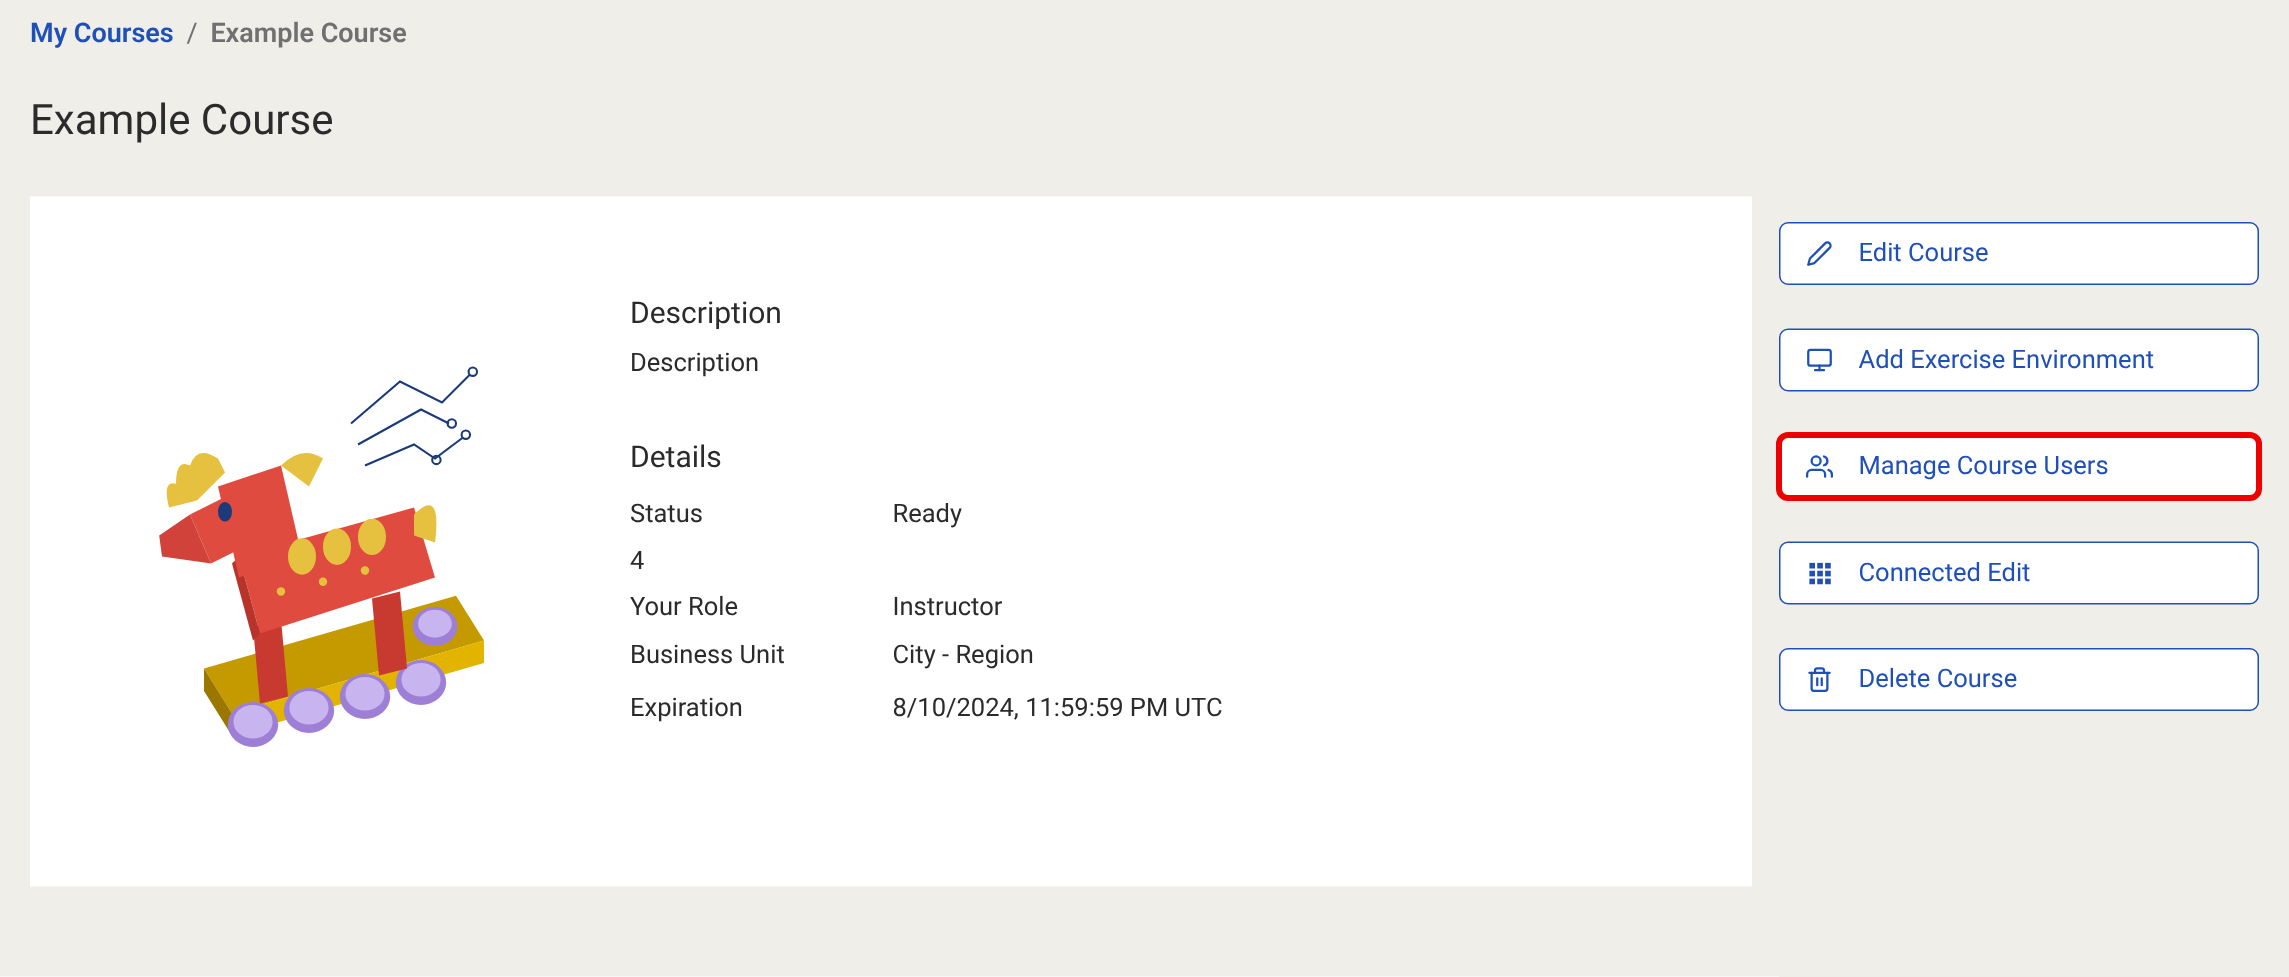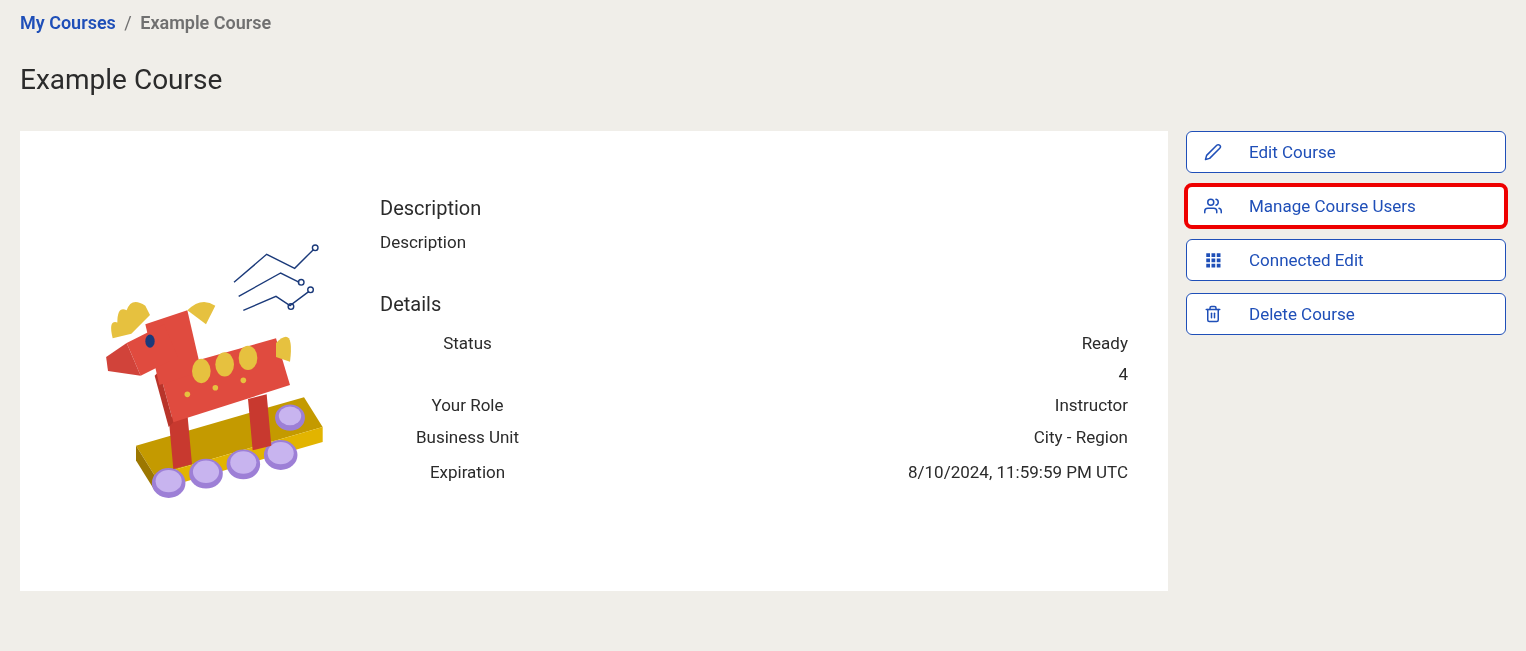--- a/index.html
+++ b/index.html
@@ -40,20 +40,21 @@
     .content-wrapper {
       display: flex;
       gap: 18px;
       align-items: flex-start;
     }
     .card {
       background: #ffffff;
       flex: 1;
       padding: 40px 40px 60px 40px;
       display: flex;
+      gap: 40px;
       min-height: 450px;
     }
     .course-image {
       width: 320px;
       height: 360px;
       display: flex;
       align-items: center;
       justify-content: center;
       flex-shrink: 0;
       padding-top: 40px;
@@ -79,46 +80,45 @@
     .details-row {
       display: flex;
       font-size: 17px;
       color: #2b2b2b;
       padding: 2px 0;
       line-height: 1.6;
     }
     .details-label {
       width: 175px;
       flex-shrink: 0;
-      text-align: center;
     }
     .details-value {
       flex: 1;
-      text-align: right;
     }
     .actions-sidebar {
       width: 320px;
       display: flex;
       flex-direction: column;
       gap: 12px;
     }
     .action-button {
       display: flex;
       align-items: center;
-      gap: 26px;
+      gap: 16px;
       padding: 10px 16px;
       border: 1.5px solid #1f4fb8;
       border-radius: 6px;
       background: #ffffff;
       color: #1f4fb8;
       font-size: 17px;
       font-weight: 400;
       cursor: pointer;
       text-align: left;
       font-family: inherit;
+      margin-top: 17px;
     }
     .action-button.highlighted {
       outline: 4px solid #ee0000;
       outline-offset: -2px;
       align-items: center;
     }
     .action-icon {
       width: 20px;
       height: 20px;
       display: inline-flex;
@@ -239,20 +239,30 @@
   <div class="actions-sidebar">
     <button class="action-button">
       <span class="action-icon">
         <svg viewBox="0 0 24 24" fill="none" stroke="#1f4fb8" stroke-width="2" stroke-linecap="round" stroke-linejoin="round">
           <path d="M17 3a2.8 2.8 0 1 1 4 4L7.5 20.5 2 22l1.5-5.5L17 3z"></path>
         </svg>
       </span>
       <span>Edit Course</span>
     </button>
 
+    <button class="action-button">
+      <span class="action-icon">
+        <svg viewBox="0 0 24 24" fill="none" stroke="#1f4fb8" stroke-width="2" stroke-linecap="round" stroke-linejoin="round">
+          <rect x="2" y="3" width="20" height="14" rx="2" ry="2"></rect>
+          <line x1="8" y1="21" x2="16" y2="21"></line>
+          <line x1="12" y1="17" x2="12" y2="21"></line>
+        </svg>
+      </span>
+      <span>Add Exercise Environment</span>
+    </button>
 
     <button class="action-button highlighted">
       <span class="action-icon">
         <svg viewBox="0 0 24 24" fill="none" stroke="#1f4fb8" stroke-width="2" stroke-linecap="round" stroke-linejoin="round">
           <path d="M17 21v-2a4 4 0 0 0-4-4H5a4 4 0 0 0-4 4v2"></path>
           <circle cx="9" cy="7" r="4"></circle>
           <path d="M23 21v-2a4 4 0 0 0-3-3.87"></path>
           <path d="M16 3.13a4 4 0 0 1 0 7.75"></path>
         </svg>
       </span>

